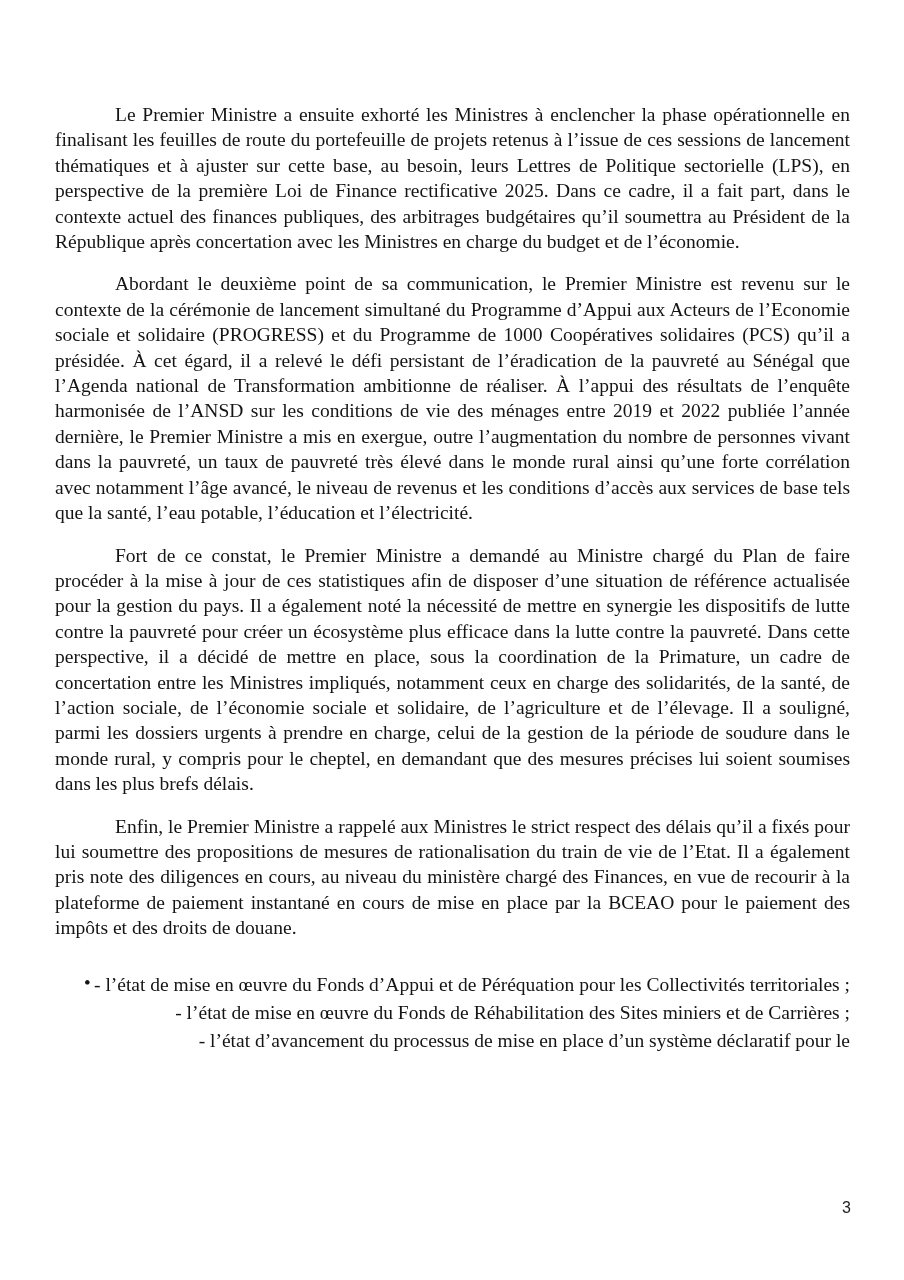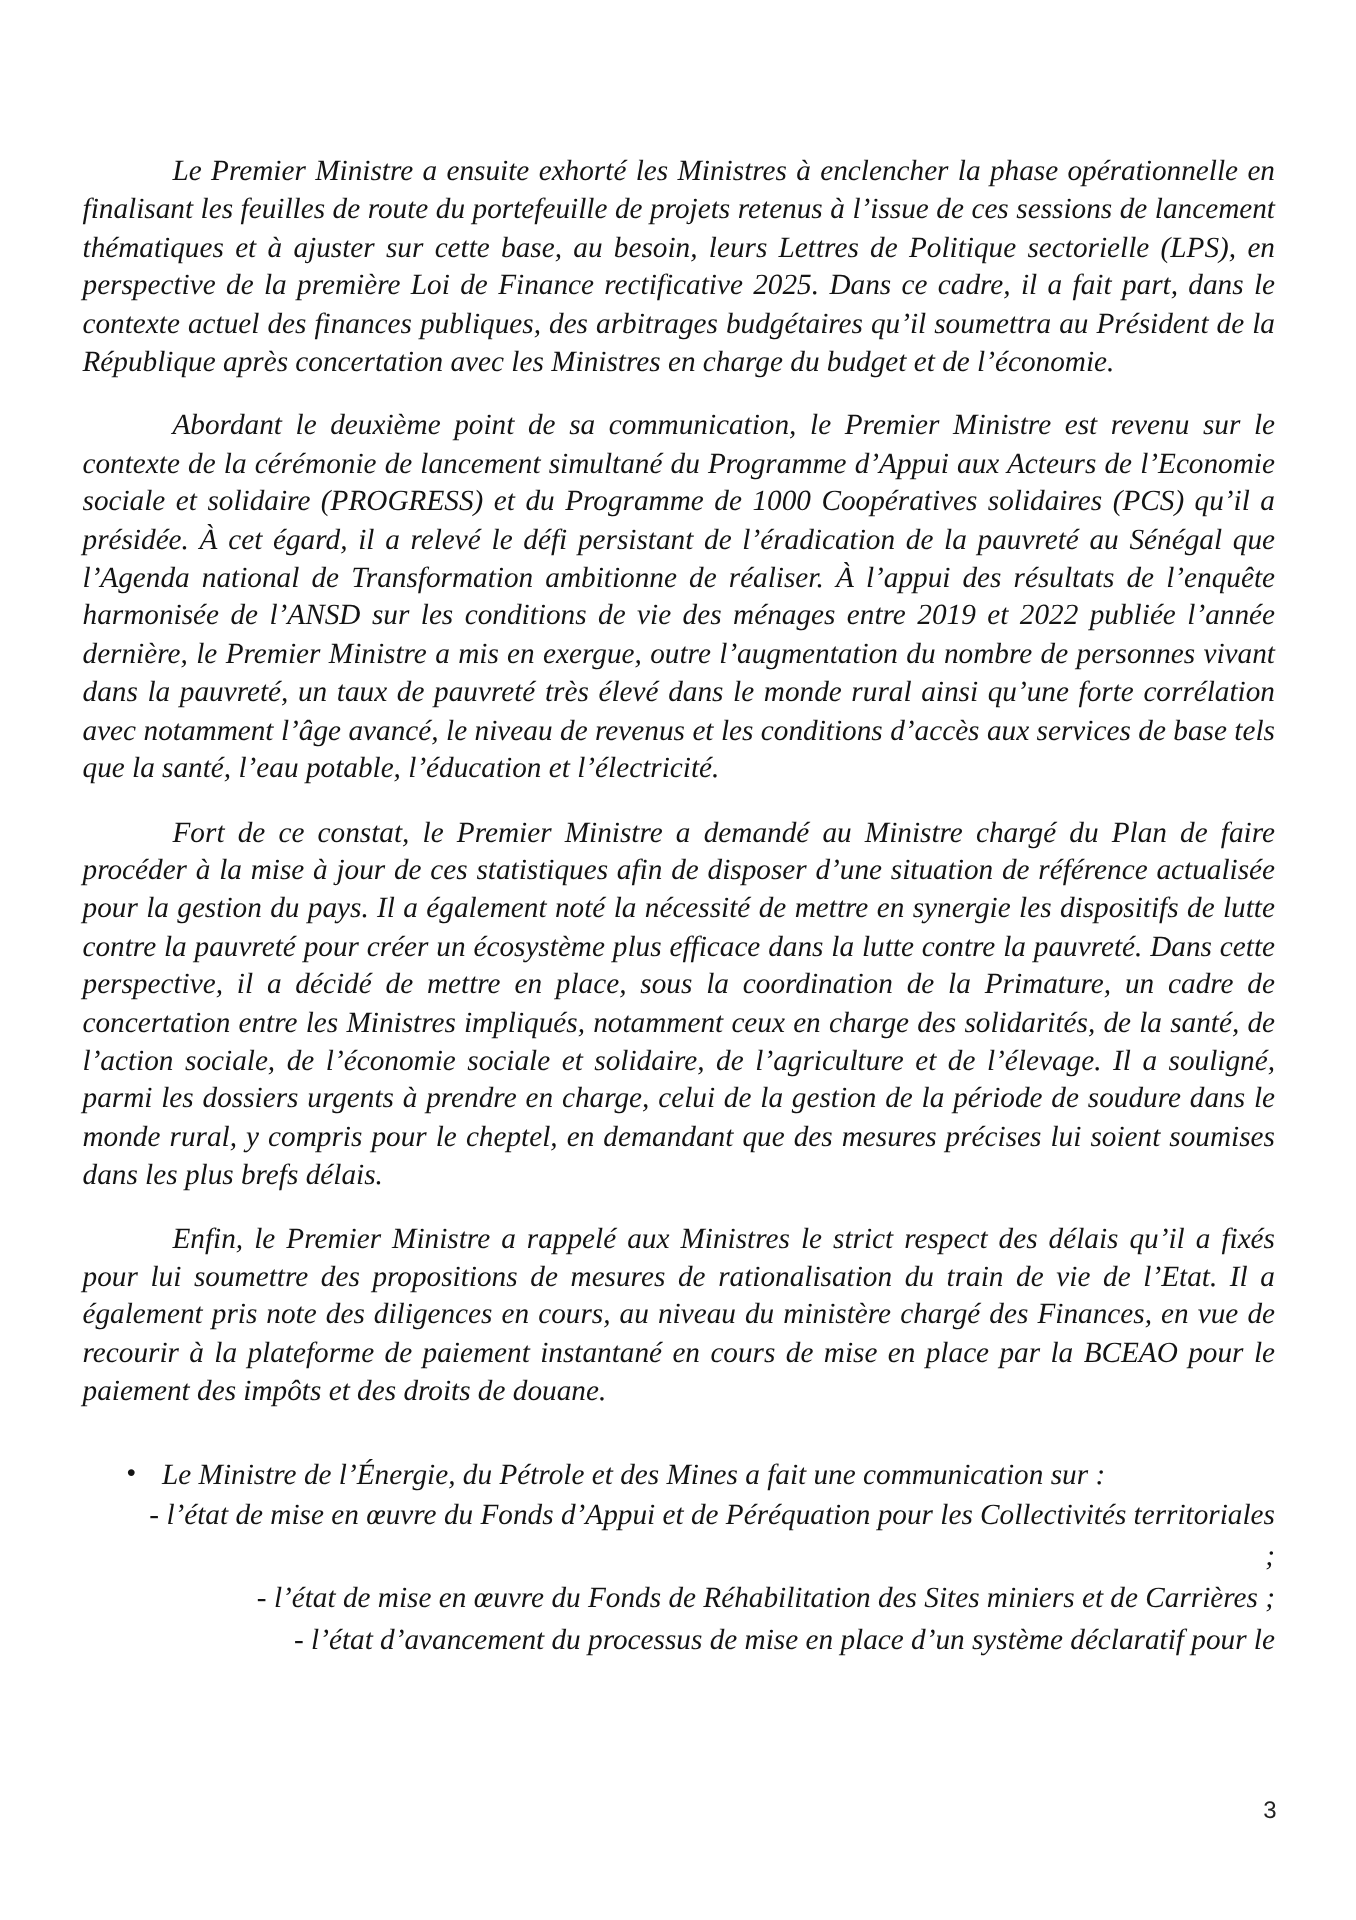--- a/index.html
+++ b/index.html
@@ -11,21 +11,20 @@
     background: #ffffff;
     overflow: hidden;
     font-family: "Liberation Serif", "DejaVu Serif", serif;
     color: #141414;
   }
   .content {
     position: absolute;
     left: 55px;
     top: 102px;
     width: 795px;
-    font-style: italic;
   }
   .para {
     font-size: 19.5px;
     line-height: 25.4px;
     text-align: justify;
     text-indent: 60px;
     margin: 0 0 17px 0;
     hyphens: none;
   }
   .section-heading {
@@ -76,21 +75,20 @@
     <p class="para">Abordant le deuxième point de sa communication, le Premier Ministre est revenu sur le contexte de la cérémonie de lancement simultané du Programme d’Appui aux Acteurs de l’Economie sociale et solidaire (PROGRESS) et du Programme de 1000 Coopératives solidaires (PCS) qu’il a présidée. À cet égard, il a relevé le défi persistant de l’éradication de la pauvreté au Sénégal que l’Agenda national de Transformation ambitionne de réaliser. À l’appui des résultats de l’enquête harmonisée de l’ANSD sur les conditions de vie des ménages entre 2019 et 2022 publiée l’année dernière, le Premier Ministre a mis en exergue, outre l’augmentation du nombre de personnes vivant dans la pauvreté, un taux de pauvreté très élevé dans le monde rural ainsi qu’une forte corrélation avec notamment l’âge avancé, le niveau de revenus et les conditions d’accès aux services de base tels que la santé, l’eau potable, l’éducation et l’électricité.</p>
 
     <p class="para">Fort de ce constat, le Premier Ministre a demandé au Ministre chargé du Plan de faire procéder à la mise à jour de ces statistiques afin de disposer d’une situation de référence actualisée pour la gestion du pays. Il a également noté la nécessité de mettre en synergie les dispositifs de lutte contre la pauvreté pour créer un écosystème plus efficace dans la lutte contre la pauvreté. Dans cette perspective, il a décidé de mettre en place, sous la coordination de la Primature, un cadre de concertation entre les Ministres impliqués, notamment ceux en charge des solidarités, de la santé, de l’action sociale, de l’économie sociale et solidaire, de l’agriculture et de l’élevage. Il a souligné, parmi les dossiers urgents à prendre en charge, celui de la gestion de la période de soudure dans le monde rural, y compris pour le cheptel, en demandant que des mesures précises lui soient soumises dans les plus brefs délais.</p>
 
     <p class="para">Enfin, le Premier Ministre a rappelé aux Ministres le strict respect des délais qu’il a fixés pour lui soumettre des propositions de mesures de rationalisation du train de vie de l’Etat. Il a également pris note des diligences en cours, au niveau du ministère chargé des Finances, en vue de recourir à la plateforme de paiement instantané en cours de mise en place par la BCEAO pour le paiement des impôts et des droits de douane.</p>
 
 
     <div class="bullet-item">
       <span class="bullet-marker">•</span>
       <div class="bullet-body">
-        <p class="bullet-intro">Le Ministre de l’Énergie, du Pétrole et des Mines a fait une communication sur :</p>
         <p class="sub-item">- l’état de mise en œuvre du Fonds d’Appui et de Péréquation pour les Collectivités territoriales ;</p>
         <p class="sub-item">- l’état de mise en œuvre du Fonds de Réhabilitation des Sites miniers et de Carrières ;</p>
         <p class="sub-item">- l’état d’avancement du processus de mise en place d’un système déclaratif pour le</p>
       </div>
     </div>
 
   </div>
 
   <div class="page-number">3</div>
 </div>

